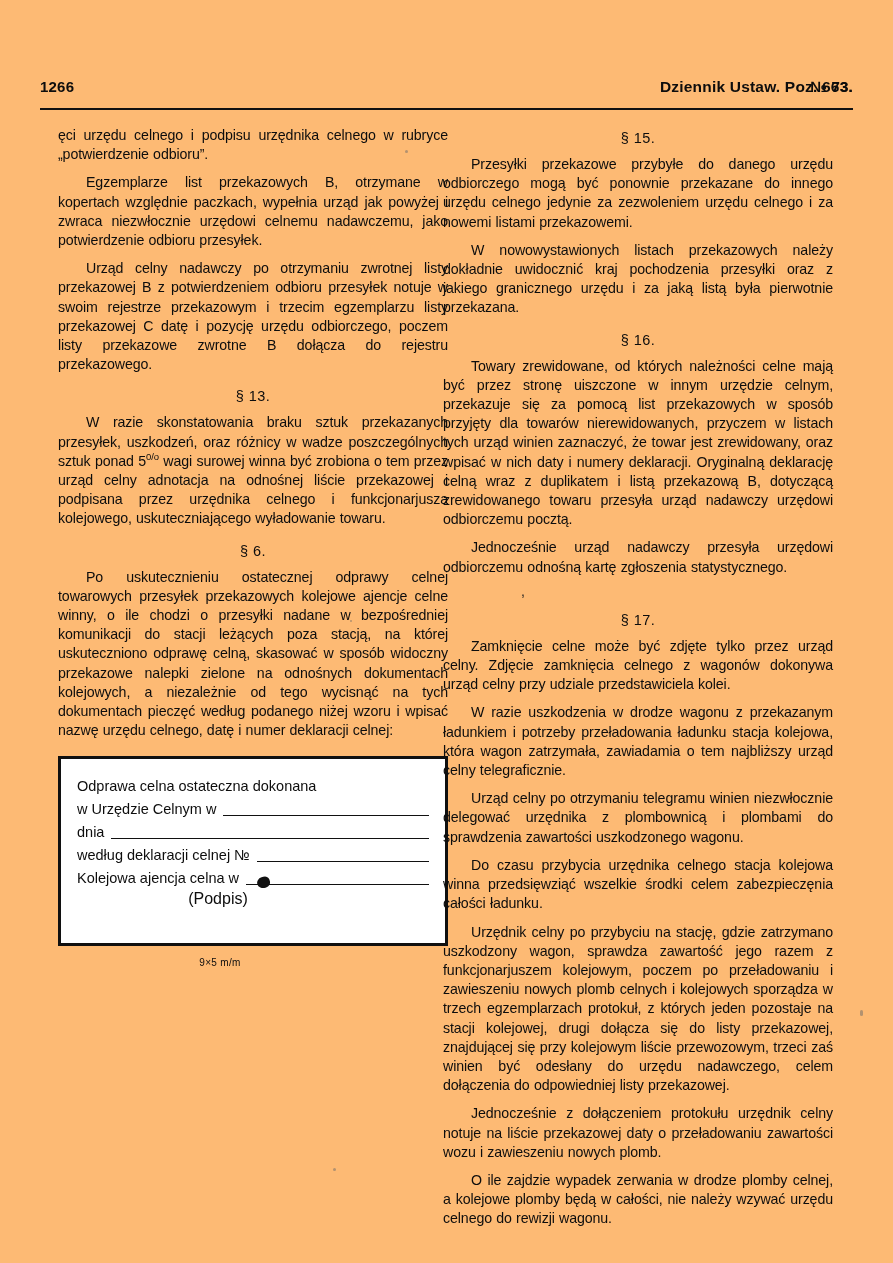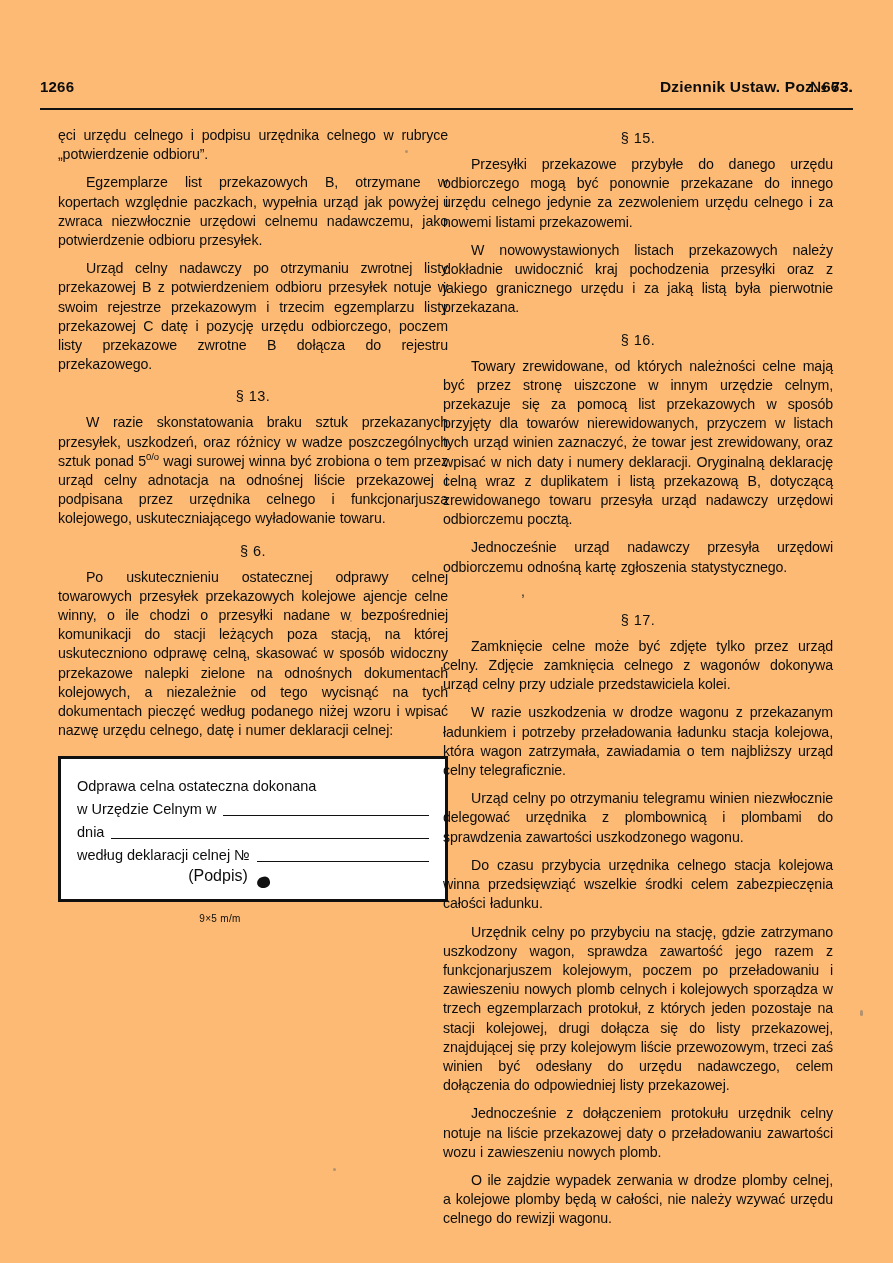--- a/index.html
+++ b/index.html
@@ -104,21 +104,21 @@
     opacity: .5;
   }
 
   
   .stamp-wrap {
     margin: 16px 0 0 0;
   }
   .stamp-box {
     border: 3px solid #101010;
     padding: 16px 16px 12px 16px;
-    height: 146px;
+    height: 190px;
     box-sizing: border-box;
     position: relative;
     background: #fff;
   }
   .stamp-line {
     display: flex;
     align-items: flex-end;
     font-size: 14.5px;
     line-height: 23px;
     white-space: nowrap;
@@ -226,20 +226,24 @@
           <div class="stamp-line">
             <span class="lbl">dnia</span>
             <span class="rule"></span>
           </div>
 
           <div class="stamp-line">
             <span class="lbl">według deklaracji celnej №</span>
             <span class="rule"></span>
           </div>
 
+          <div class="stamp-line">
+            <span class="lbl">Kolejowa ajencja celna w</span>
+            <span class="rule"></span>
+          </div>
 
           <div class="stamp-blot"></div>
 
           <div class="stamp-sign">(Podpis)</div>
         </div>
 
         <div class="stamp-caption">9×5 m/m</div>
       </div>
 
 

